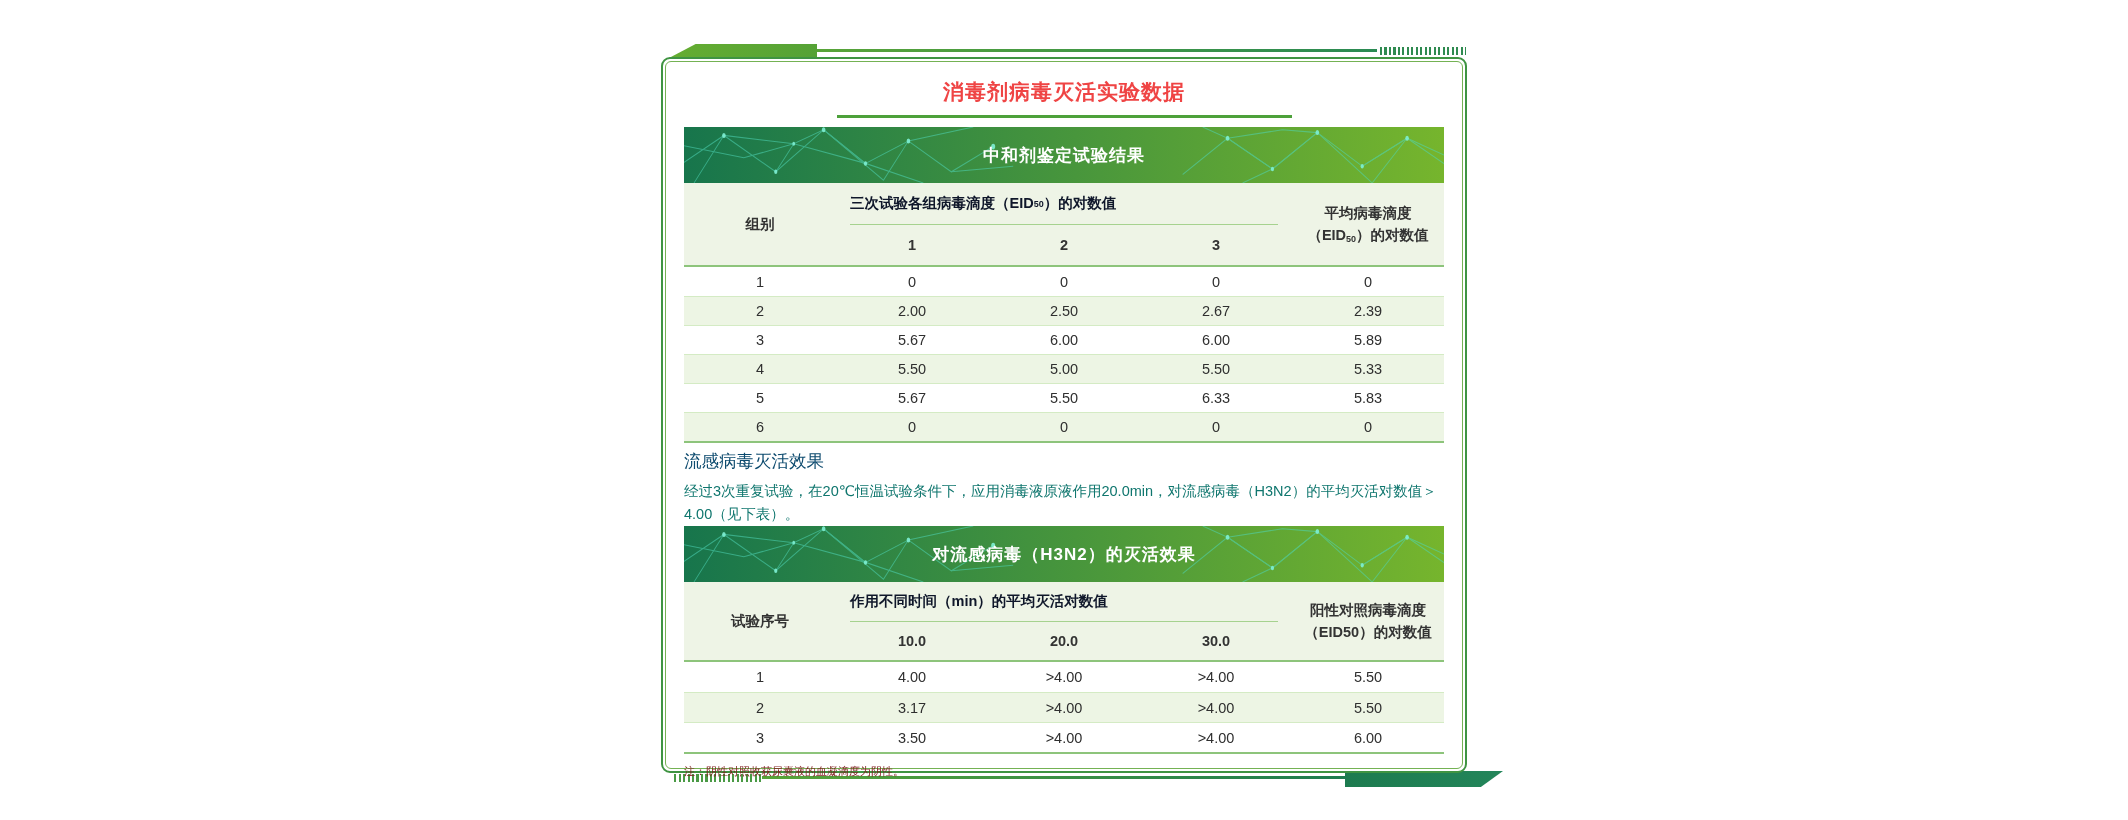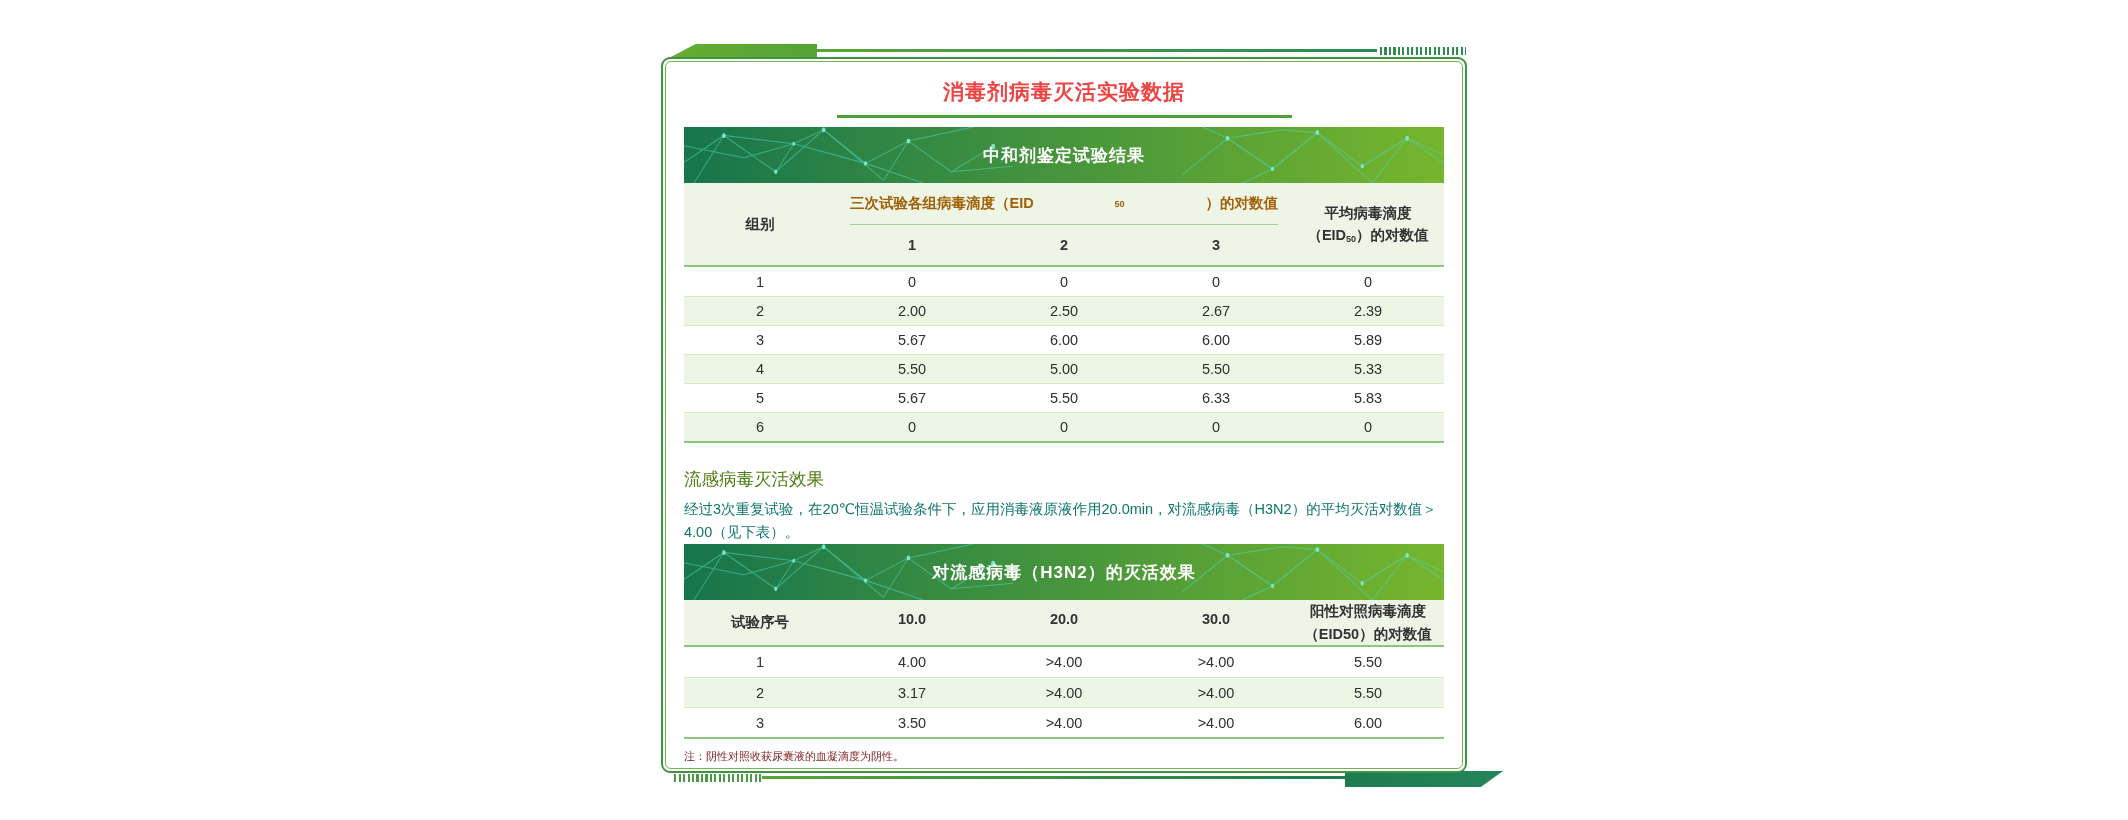--- a/index.html
+++ b/index.html
@@ -72,22 +72,22 @@
   .banner svg { position:absolute; inset:0; width:100%; height:100%; z-index:1; }
 
   .thead { display:grid; grid-template-columns:20% 60% 20%; background:#eef4e6; }
   .th-group, .th-avg {
     display:flex; flex-direction:column; align-items:center; justify-content:center;
     font-size:14.5px; font-weight:600; color:#333;
   }
   .th-avg { line-height:1.55; text-align:center; }
   .th-mid { display:flex; flex-direction:column; }
   .span-title {
-    height:42px; display:flex; align-items:center; justify-content:space-between;
-    font-size:14.5px; font-weight:600; color:#a16207;
+    height:42px; display:flex; align-items:center; justify-content:flex-start;
+    font-size:14.5px; font-weight:600; color:#0f172a;
     border-bottom:1px solid #a6d28f; margin:0 14px;
   }
   .subrow { display:grid; grid-template-columns:repeat(3,1fr); height:40px; }
   .subcol {
     display:flex; align-items:center; justify-content:center;
     font-size:14.5px; font-weight:600; color:#333;
   }
   sub.sub { font-size:9px; vertical-align:-2px; line-height:0; }
 
   .tbody { border-top:2px solid #8dc47b; border-bottom:2px solid #8dc47b; }
@@ -95,21 +95,21 @@
     display:grid; grid-template-columns:repeat(5,20%); height:29px;
   }
   .t2 .trow { height:30px; }
   .trow + .trow { border-top:1.5px solid #d4ebc4; }
   .trow.alt { background:#edf5e4; }
   .tcell {
     display:flex; align-items:center; justify-content:center;
     font-size:14.5px; color:#2f2f2f;
   }
 
-  .section-heading { margin-top:24px; font-size:17.5px; color:#4d7c0f; font-weight:400; }
+  .section-heading { margin-top:6px; font-size:17.5px; color:#0c4a6e; font-weight:400; }
   .section-paragraph { margin-top:7px; font-size:14.5px; line-height:1.6; color:#0f766e; }
 
   .banner.second { margin-top:0; }
   .t2 .span-title { height:40px; }
   .t2 .subrow { height:38px; }
 
   .note { margin-top:10px; font-size:11px; color:#7f1d1d; }
 </style>
 </head>
 <body>
@@ -252,20 +252,21 @@
             <circle cx="725" cy="8" r="1.8"></circle>
           </g>
         </svg>
         <span class="banner-text">对流感病毒（H3N2）的灭活效果</span>
       </div>
 
       <div class="t2">
         <div class="thead">
           <div class="th-group">试验序号</div>
           <div class="th-mid">
+            <div class="span-title">作用不同时间（min）的平均灭活对数值</div>
             <div class="subrow">
               <div class="subcol">10.0</div>
               <div class="subcol">20.0</div>
               <div class="subcol">30.0</div>
             </div>
           </div>
           <div class="th-avg">
             <div>阳性对照病毒滴度</div>
             <div>（EID50）的对数值</div>
           </div>

